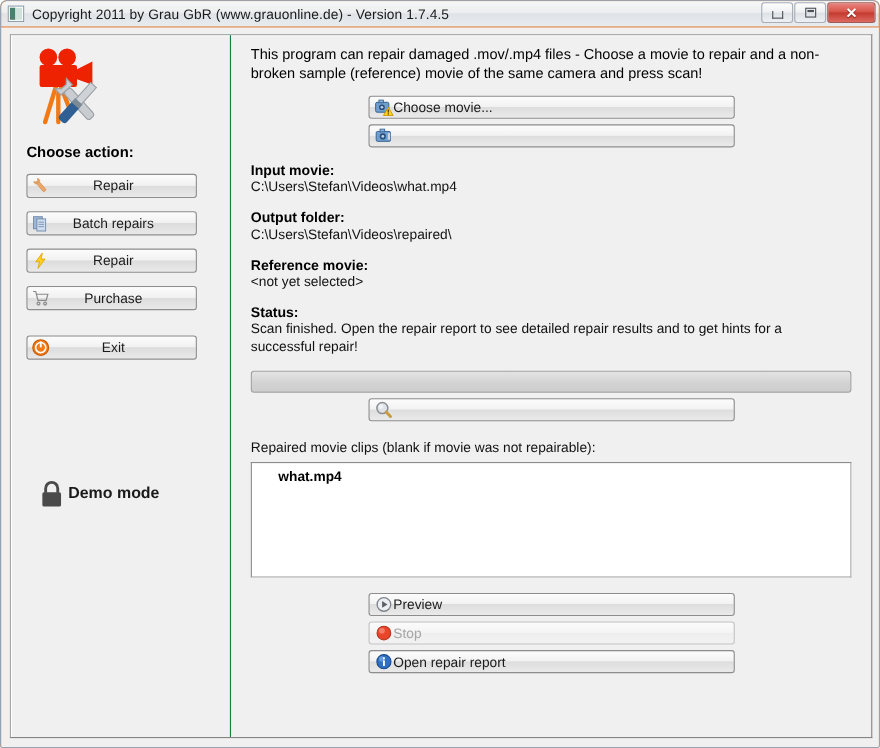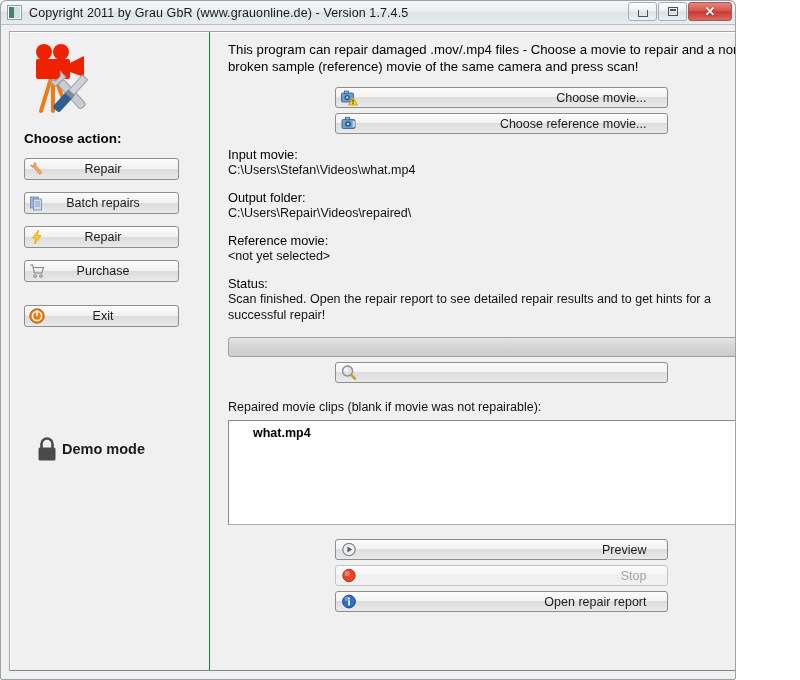--- a/index.html
+++ b/index.html
@@ -11,21 +11,21 @@
     height: 680px;
     overflow: hidden;
     font-family: "Liberation Sans", sans-serif;
     background: #ffffff;
   }
 
   
   .window {
     position: absolute;
     left: 0; top: 0;
-    width: 736px;
+    width: 800px;
     height: 680px;
     box-sizing: border-box;
     background: #f97316;
     border: 1px solid #9aa3ad;
     border-radius: 6px 6px 2px 2px;
     overflow: hidden;
   }
   .titlebar {
     position: relative;
     height: 24px;
@@ -240,31 +240,31 @@
   }
   .wide-btn .ico {
     width: 18px;
     height: 17px;
     flex: 0 0 auto;
     margin-left: 4px;
     position: relative;
   }
   .wide-btn .lbl {
     flex: 1 1 auto;
-    text-align: right;
+    text-align: left;
     font-size: 12.5px;
     color: #1b1b1b;
     padding-right: 20px;
   }
   .wide-btn.disabled .lbl { color: #a6a6a6; }
 
   .field-group { margin-top: 13px; }
   .field-title {
     font-size: 12.8px;
-    font-weight: normal;
+    font-weight: bold;
     color: #000000;
     margin-bottom: 1px;
   }
   .field-value {
     font-size: 12.5px;
     color: #111111;
   }
   .status-text {
     font-size: 12.5px;
     color: #111111;
@@ -460,31 +460,30 @@
         <div class="wide-btn">
           <span class="ico">
             <svg width="18" height="17" viewBox="0 0 18 17">
               <rect x="2" y="4.5" width="13" height="9" rx="1.3" fill="#6f9fd0" stroke="#39628f" stroke-width="0.9"></rect>
               <rect x="5.5" y="2.4" width="4.2" height="2.4" fill="#8fb6de" stroke="#39628f" stroke-width="0.8"></rect>
               <circle cx="8" cy="9" r="2.8" fill="#2d4f77"></circle>
               <circle cx="8" cy="9" r="1.3" fill="#bcd4ec"></circle>
               <rect x="12.6" y="6" width="2.2" height="6" fill="#cfd8e2"></rect>
             </svg>
           </span>
-          <span class="lbl">Choose reference movie...</span>
         </div>
 
         <div class="field-group">
           <div class="field-title">Input movie:</div>
           <div class="field-value">C:\Users\Stefan\Videos\what.mp4</div>
         </div>
 
         <div class="field-group">
           <div class="field-title">Output folder:</div>
-          <div class="field-value">C:\Users\Repair\Videos\repaired\</div>
+          <div class="field-value">C:\Users\Stefan\Videos\repaired\</div>
         </div>
 
         <div class="field-group">
           <div class="field-title">Reference movie:</div>
           <div class="field-value">&lt;not yet selected&gt;</div>
         </div>
 
         <div class="field-group">
           <div class="field-title">Status:</div>
           <div class="status-text">Scan finished. Open the repair report to see detailed repair results and to get hints for a successful repair!</div>

